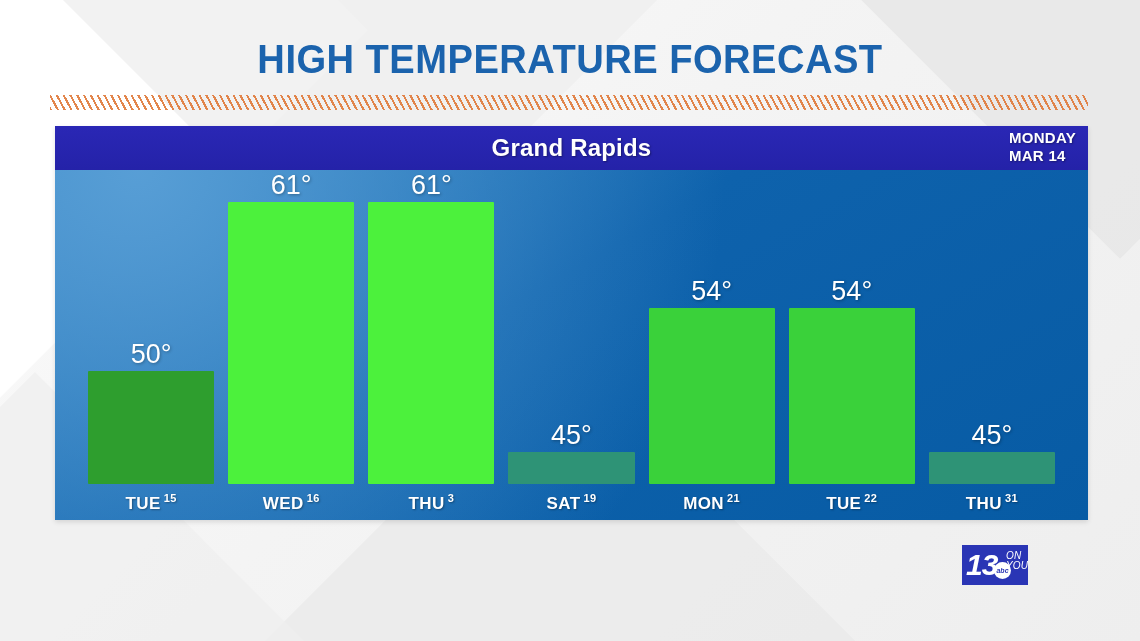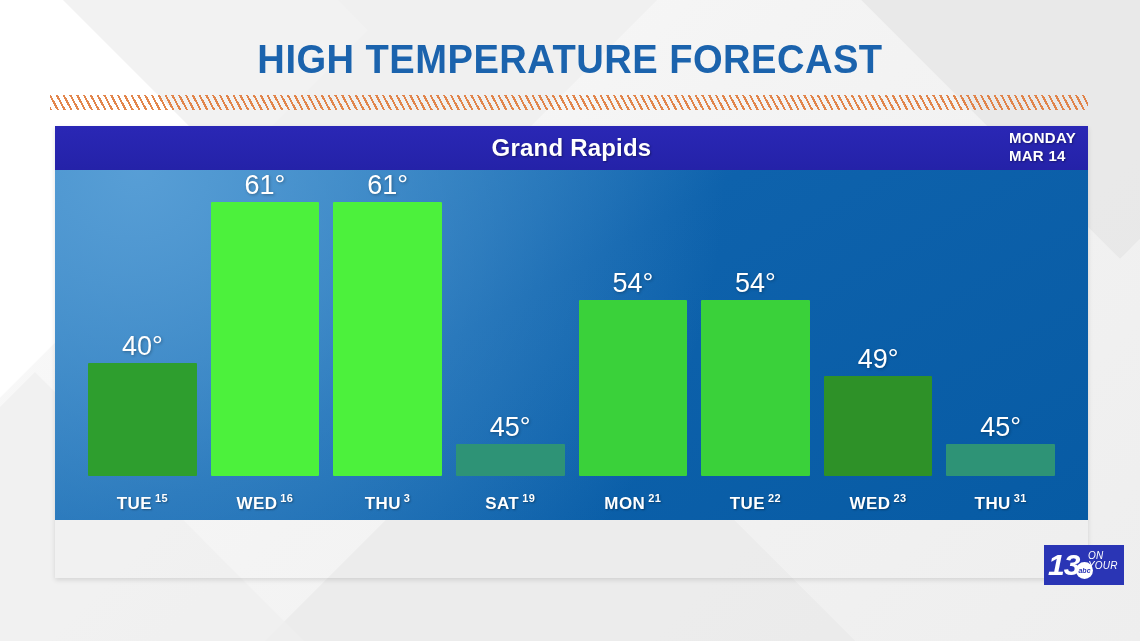--- a/index.html
+++ b/index.html
@@ -86,21 +86,21 @@
       rgba(255,255,255,0) 2px, rgba(255,255,255,0) 6px);
     opacity: .92;
   }
 
   
   #panel {
     position: absolute;
     left: 55px;
     top: 126px;
     width: 1033px;
-    height: 452px;
+    height: 394px;
     box-shadow: 0 2px 5px rgba(0,0,0,.12);
   }
 
   #panel-header {
     position: relative;
     height: 44px;
     background: linear-gradient(180deg, #2a27b5 0%, #2422a8 100%);
     display: flex;
     align-items: center;
     justify-content: center;
@@ -168,37 +168,37 @@
     border-radius: 1px;
   }
   .bar-label {
     position: relative;
     width: 100%;
     text-align: center;
     color: #ffffff;
     font-weight: bold;
     font-size: 17px;
     letter-spacing: .4px;
-    padding: 16px 0 6px;
+    padding: 8px 0 6px;
     text-shadow: 1px 1px 2px rgba(0,0,0,.35);
     white-space: nowrap;
   }
   .bar-label .daynum {
     font-size: 11px;
     vertical-align: super;
     margin-left: 3px;
     font-weight: bold;
   }
 
   
   #logo {
     position: absolute;
-    left: 1044px;
+    left: 962px;
     top: 545px;
-    width: 80px;
+    width: 66px;
     height: 40px;
     background: #2a35b5;
     display: flex;
     align-items: center;
     overflow: hidden;
   }
   #logo-13 {
     color: #ffffff;
     font-size: 30px;
     font-weight: bold;
@@ -257,21 +257,21 @@
     <div id="city-name">Grand Rapids</div>
     <div id="date-block">
       <div>MONDAY</div>
       <div>MAR 14</div>
     </div>
   </div>
 
   <div id="chart">
     <div id="bars">
         <div class="bar-col">
-          <div class="bar-temp">40°</div>
+          <div class="bar-temp">50°</div>
           <div class="bar-rect" style="height: 113px; background: rgb(46, 158, 46);"></div>
           <div class="bar-label"><span>TUE</span><span class="daynum">15</span></div>
         </div>
         <div class="bar-col">
           <div class="bar-temp">61°</div>
           <div class="bar-rect" style="height: 286px; background: rgb(76, 241, 60);"></div>
           <div class="bar-label"><span>WED</span><span class="daynum">16</span></div>
         </div>
         <div class="bar-col">
           <div class="bar-temp">61°</div>
@@ -285,25 +285,20 @@
         </div>
         <div class="bar-col">
           <div class="bar-temp">54°</div>
           <div class="bar-rect" style="height: 176px; background: rgb(58, 209, 58);"></div>
           <div class="bar-label"><span>MON</span><span class="daynum">21</span></div>
         </div>
         <div class="bar-col">
           <div class="bar-temp">54°</div>
           <div class="bar-rect" style="height: 176px; background: rgb(58, 209, 58);"></div>
           <div class="bar-label"><span>TUE</span><span class="daynum">22</span></div>
-        </div>
-        <div class="bar-col">
-          <div class="bar-temp">49°</div>
-          <div class="bar-rect" style="height: 100px; background: rgb(46, 145, 40);"></div>
-          <div class="bar-label"><span>WED</span><span class="daynum">23</span></div>
         </div>
         <div class="bar-col">
           <div class="bar-temp">45°</div>
           <div class="bar-rect" style="height: 32px; background: rgb(46, 147, 118);"></div>
           <div class="bar-label"><span>THU</span><span class="daynum">31</span></div>
         </div>
       </div>
   </div>
 
 </div>

